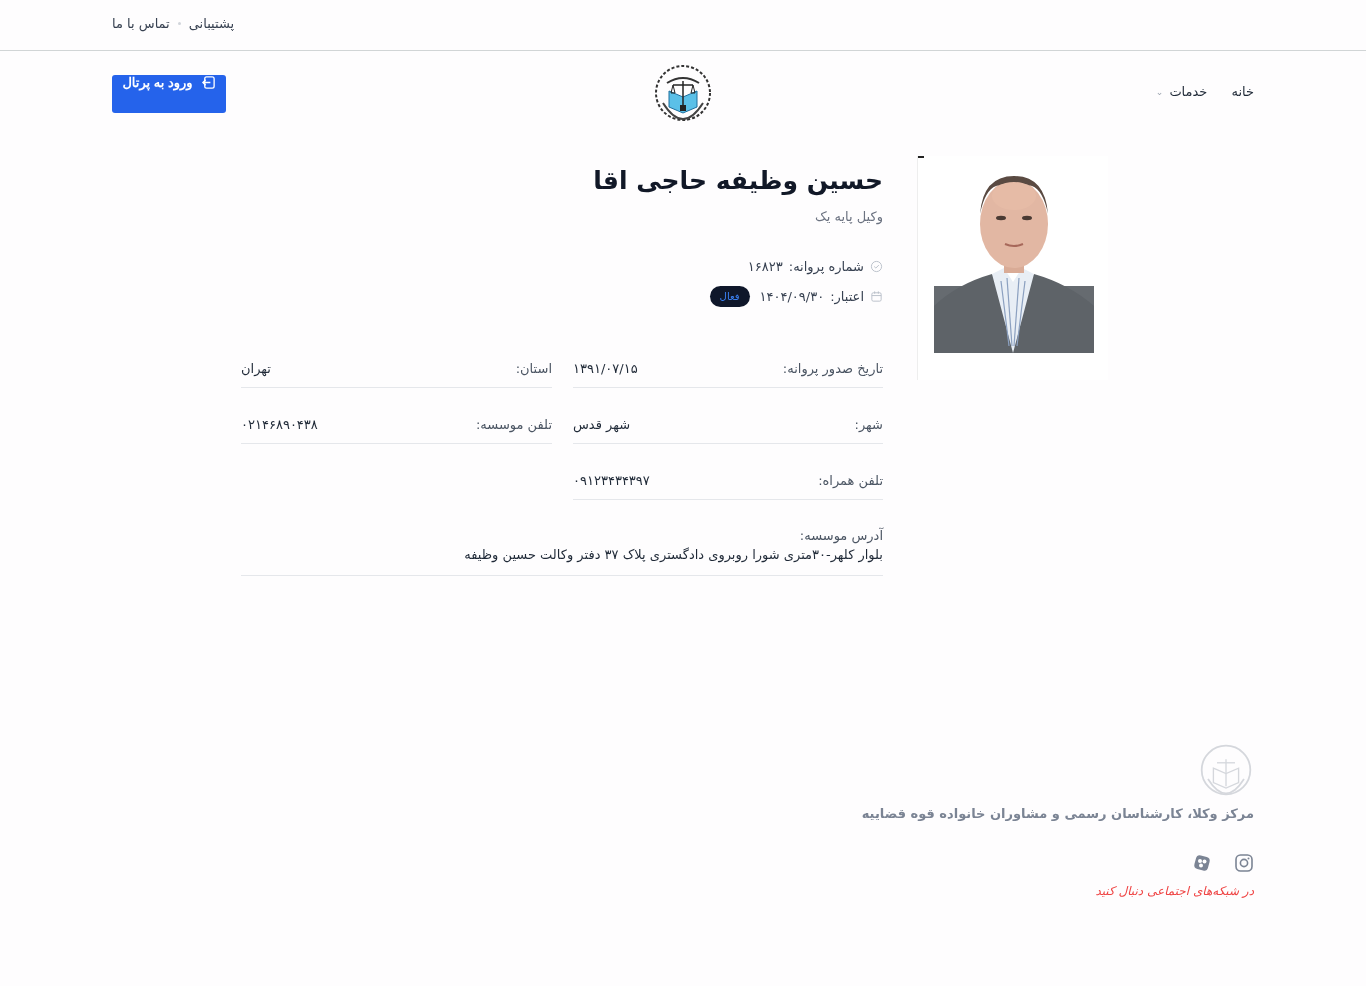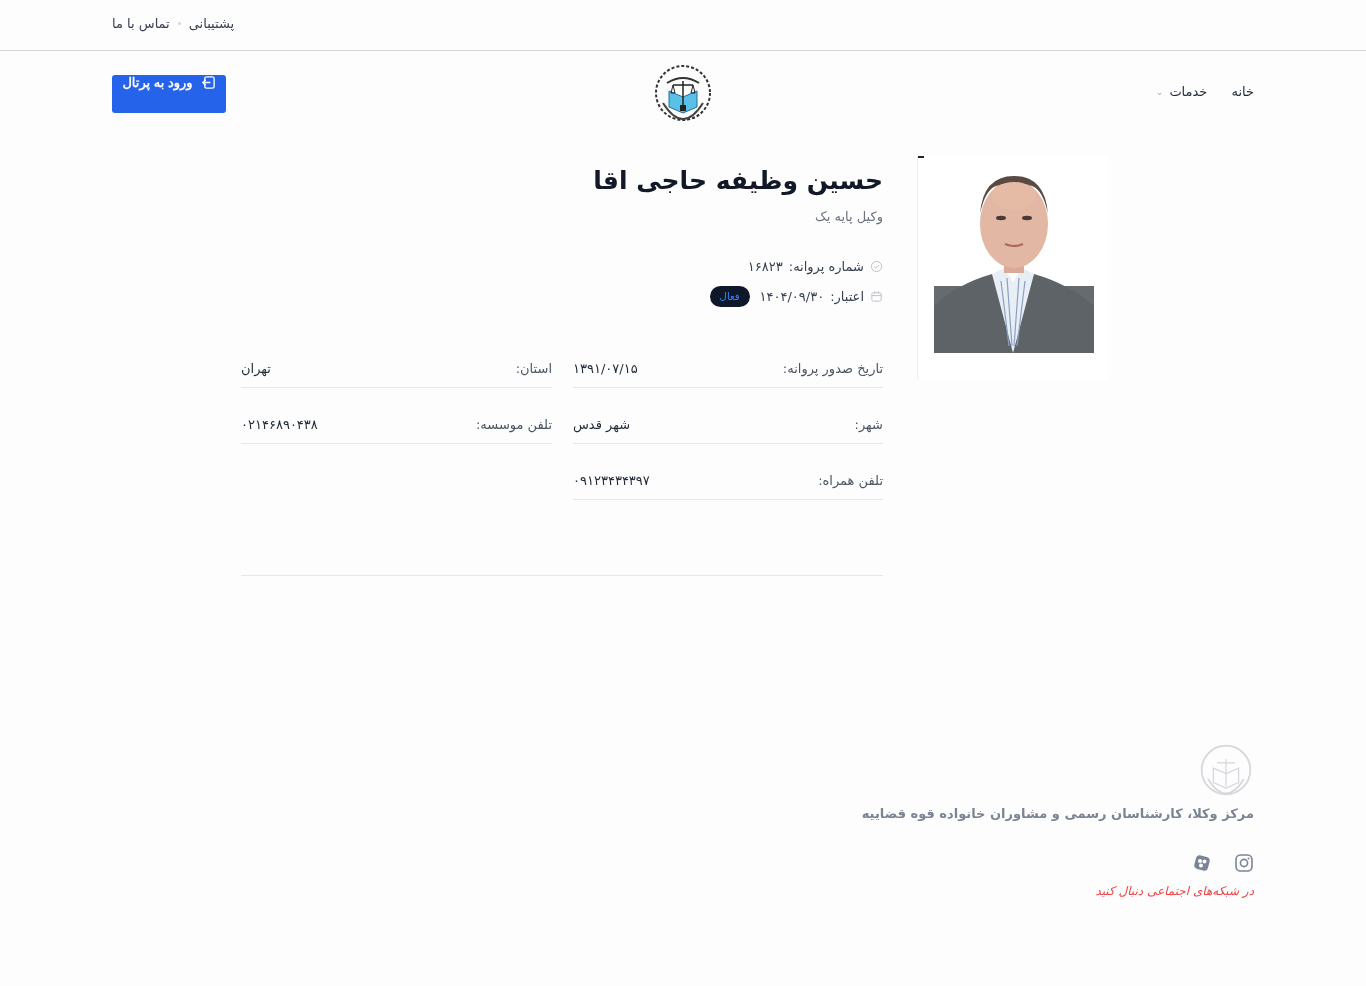--- a/index.html
+++ b/index.html
@@ -149,20 +149,22 @@
 <div class="field" style="left:241px;width:311px;top:406px;">
   <span class="lbl">تلفن موسسه:</span>
   <span class="val">۰۲۱۴۶۸۹۰۴۳۸</span>
 </div>
 <div class="field" style="left:573px;width:310px;top:462px;">
   <span class="lbl">تلفن همراه:</span>
   <span class="val">۰۹۱۲۳۴۳۴۳۹۷</span>
 </div>
 
 <div class="address">
+  <span class="lbl">آدرس موسسه:</span>
+  <span class="val">بلوار کلهر-۳۰متری شورا روبروی دادگستری پلاک ۳۷ دفتر وکالت حسین وظیفه</span>
 </div>
 
 <svg class="f-logo" viewBox="0 0 60 60">
   <circle cx="30" cy="30" r="27" fill="none" stroke="#8a93a0" stroke-width="2"></circle>
   <path d="M16 28 L30 34 L44 28 L44 44 L30 50 L16 44 Z" fill="none" stroke="#8a93a0" stroke-width="1.5"></path>
   <line x1="30" y1="18" x2="30" y2="48" stroke="#8a93a0" stroke-width="1.5"></line>
   <line x1="20" y1="22" x2="40" y2="22" stroke="#8a93a0" stroke-width="1.5"></line>
   <path d="M10 40 Q20 56 30 56 Q40 56 50 40" fill="none" stroke="#8a93a0" stroke-width="2"></path>
 </svg>
 <div class="f-text">مرکز وکلا، کارشناسان رسمی و مشاوران خانواده قوه قضاییه</div>

